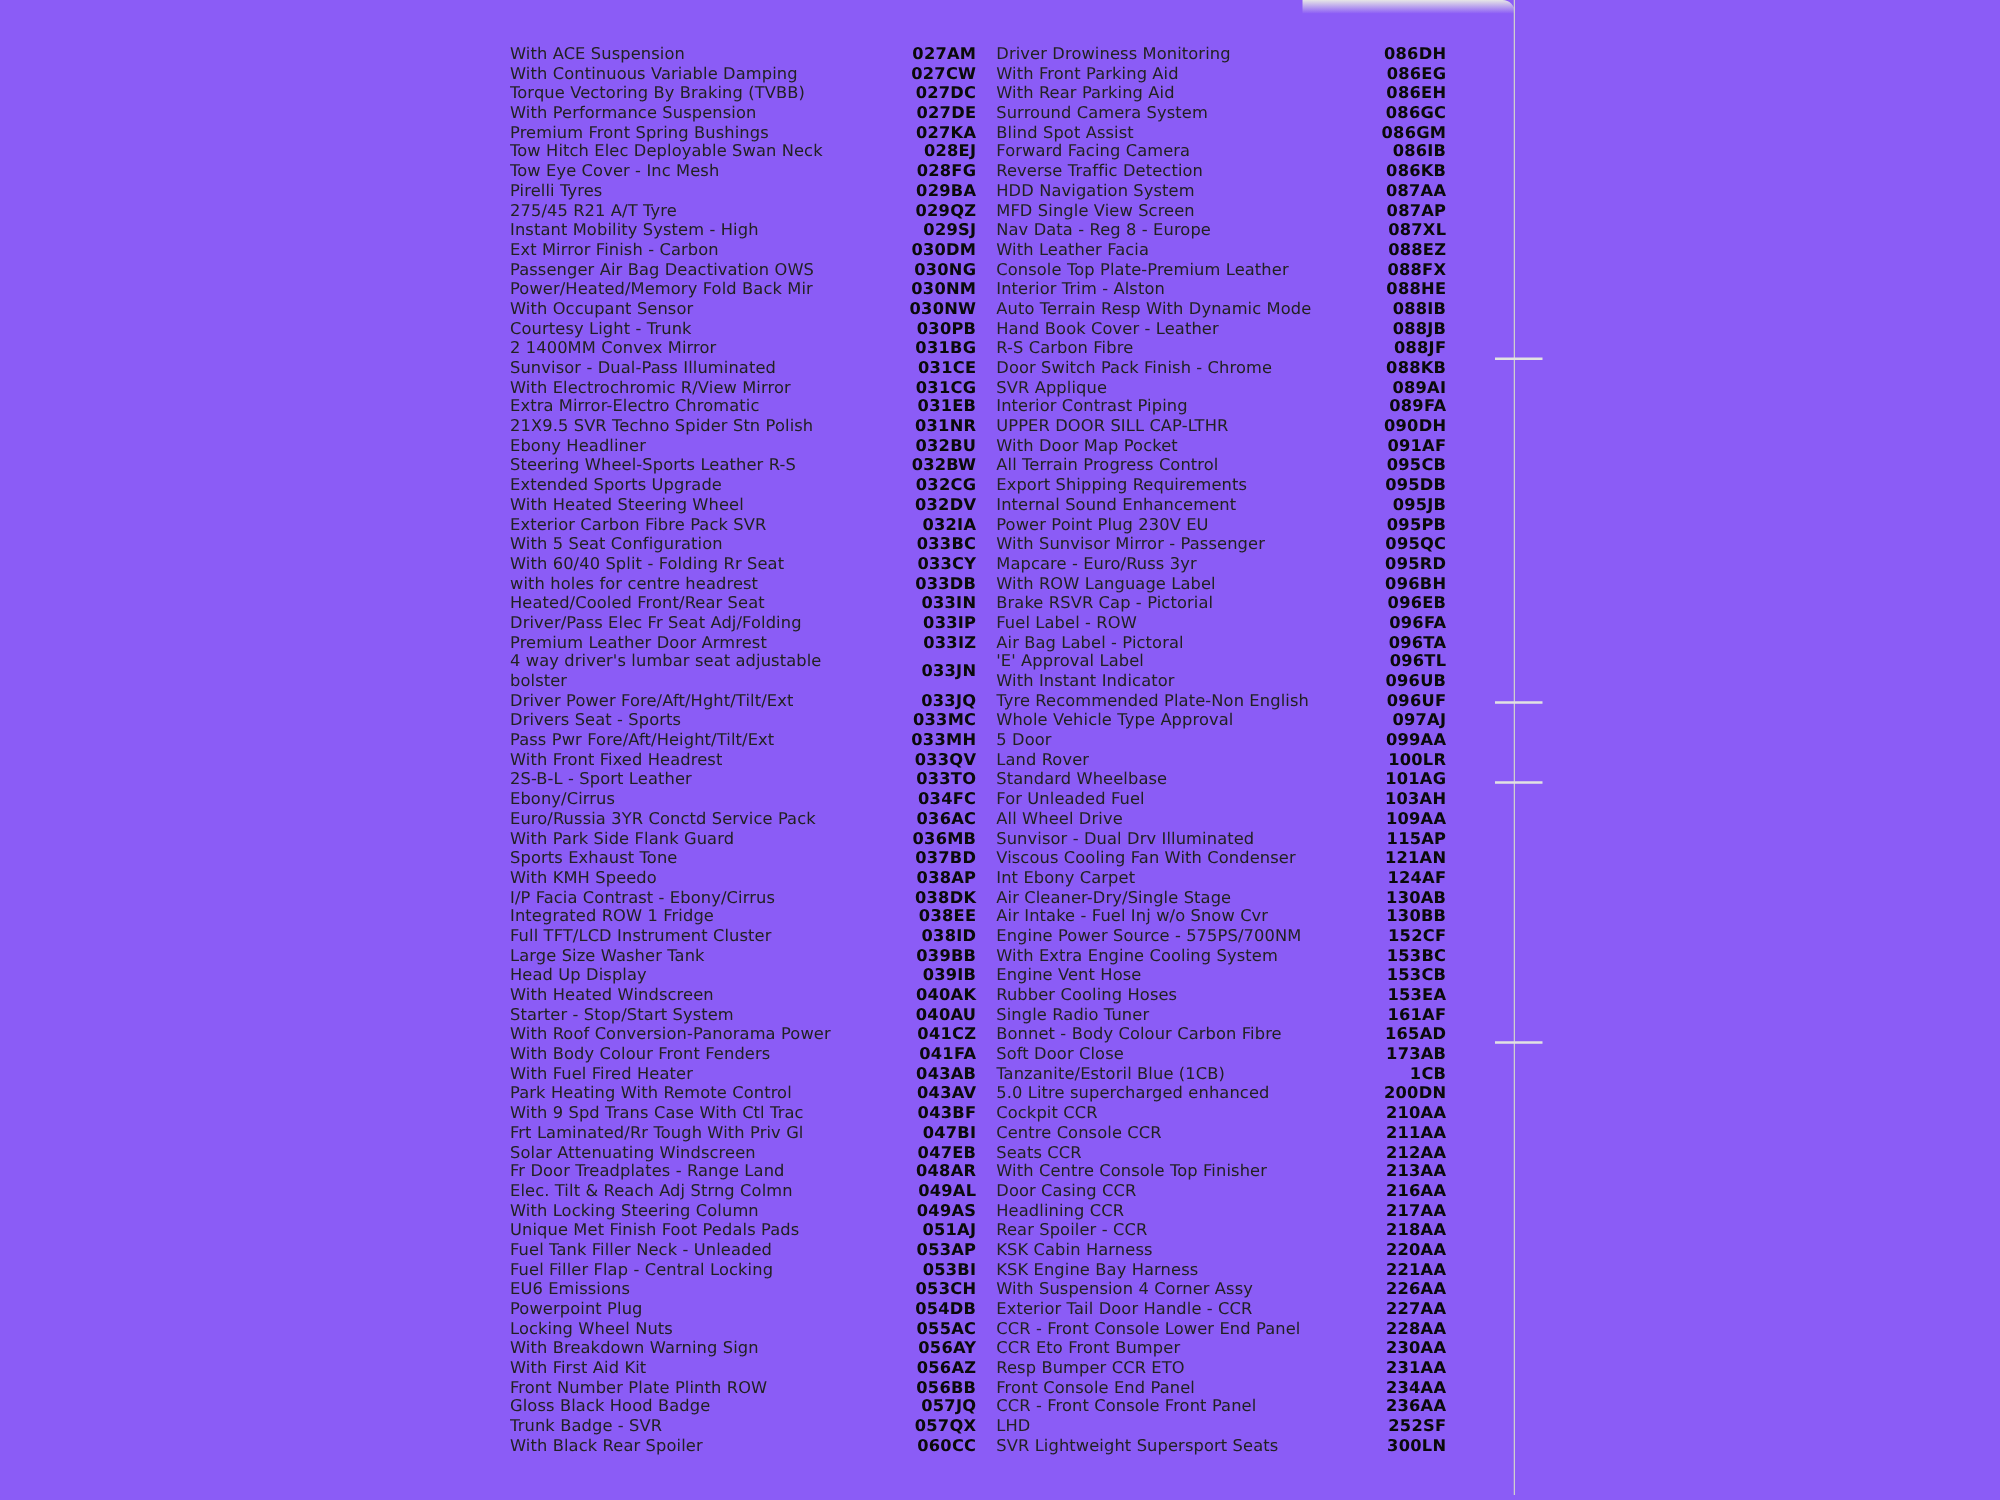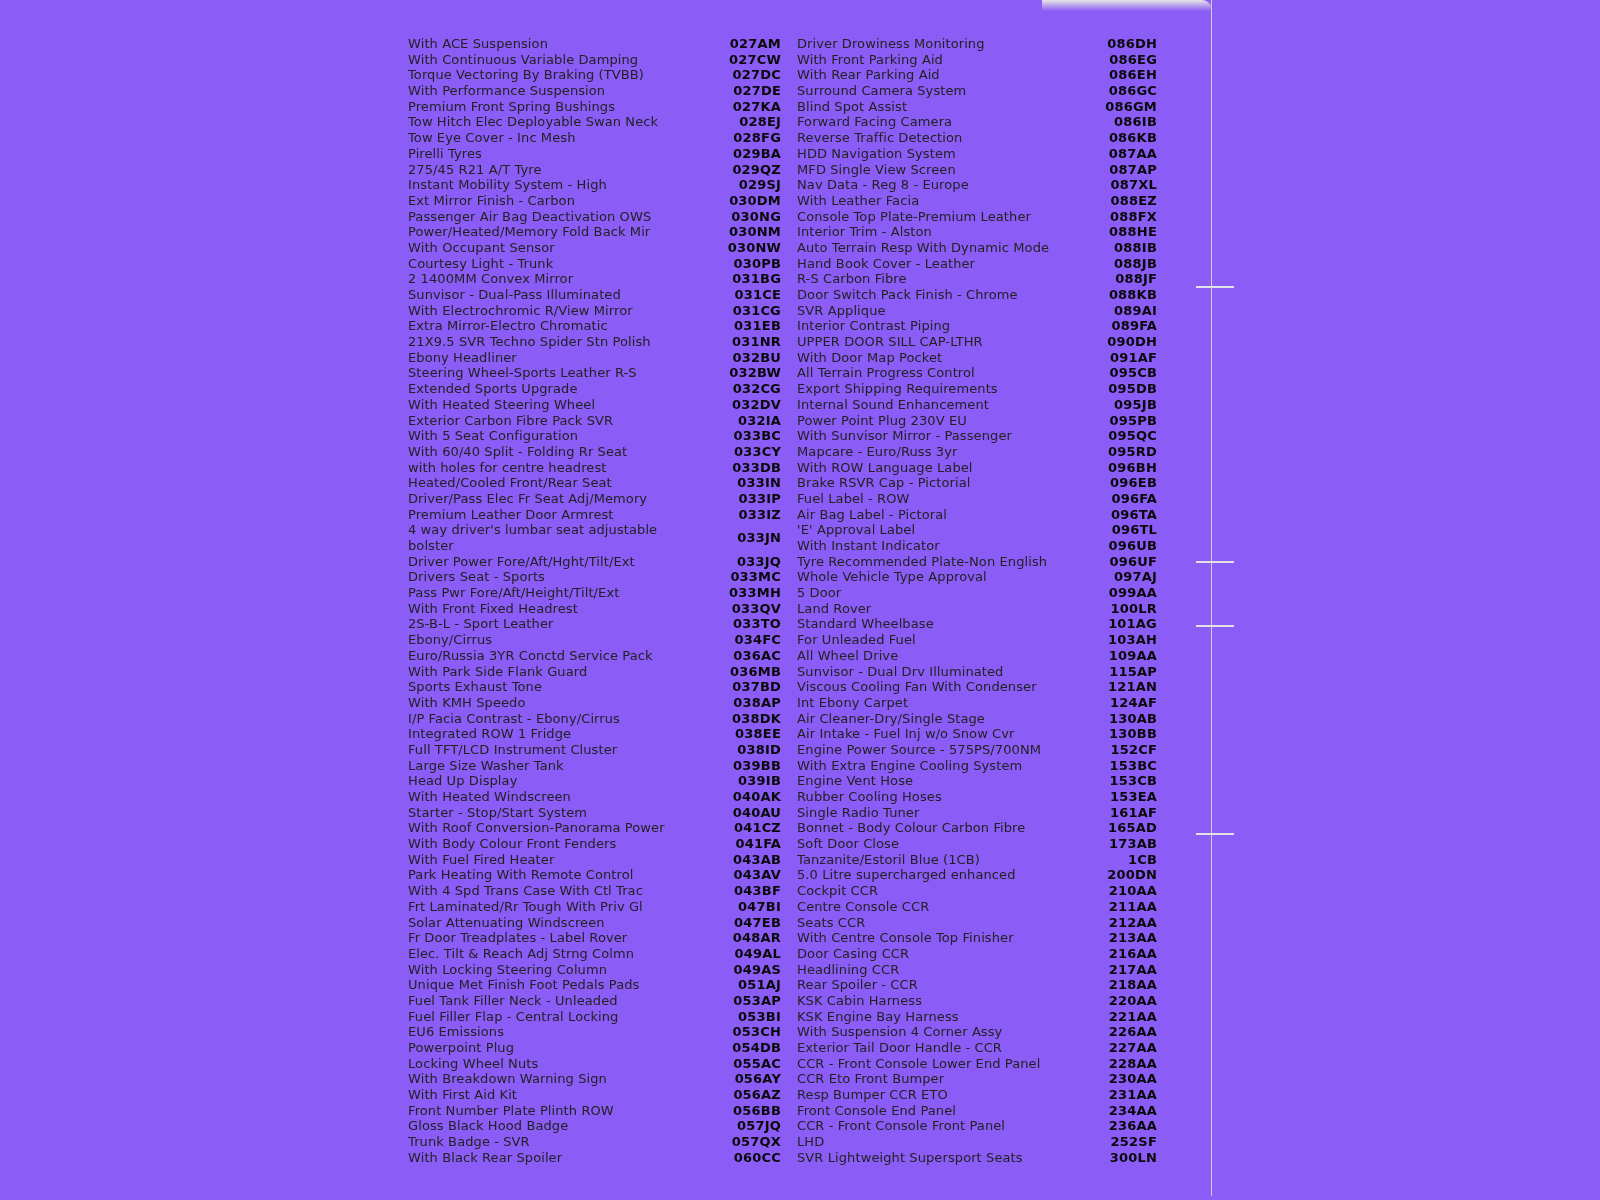--- a/index.html
+++ b/index.html
@@ -199,21 +199,21 @@
         </div>
         <div class="row">
           <div class="desc">with holes for centre headrest</div>
           <div class="code">033DB</div>
         </div>
         <div class="row">
           <div class="desc">Heated/Cooled Front/Rear Seat</div>
           <div class="code">033IN</div>
         </div>
         <div class="row">
-          <div class="desc">Driver/Pass Elec Fr Seat Adj/Memory</div>
+          <div class="desc">Driver/Pass Elec Fr Seat Adj/Folding</div>
           <div class="code">033IP</div>
         </div>
         <div class="row">
           <div class="desc">Premium Leather Door Armrest</div>
           <div class="code">033IZ</div>
         </div>
         <div class="row row-2line">
           <div class="desc">
             <div>4 way driver's lumbar seat adjustable</div>
             <div>bolster</div>
@@ -298,33 +298,33 @@
         </div>
         <div class="row">
           <div class="desc">With Fuel Fired Heater</div>
           <div class="code">043AB</div>
         </div>
         <div class="row">
           <div class="desc">Park Heating With Remote Control</div>
           <div class="code">043AV</div>
         </div>
         <div class="row">
-          <div class="desc">With 4 Spd Trans Case With Ctl Trac</div>
+          <div class="desc">With 9 Spd Trans Case With Ctl Trac</div>
           <div class="code">043BF</div>
         </div>
         <div class="row">
           <div class="desc">Frt Laminated/Rr Tough With Priv Gl</div>
           <div class="code">047BI</div>
         </div>
         <div class="row">
           <div class="desc">Solar Attenuating Windscreen</div>
           <div class="code">047EB</div>
         </div>
         <div class="row">
-          <div class="desc">Fr Door Treadplates - Label Rover</div>
+          <div class="desc">Fr Door Treadplates - Range Land</div>
           <div class="code">048AR</div>
         </div>
         <div class="row">
           <div class="desc">Elec. Tilt &amp; Reach Adj Strng Colmn</div>
           <div class="code">049AL</div>
         </div>
         <div class="row">
           <div class="desc">With Locking Steering Column</div>
           <div class="code">049AS</div>
         </div>

